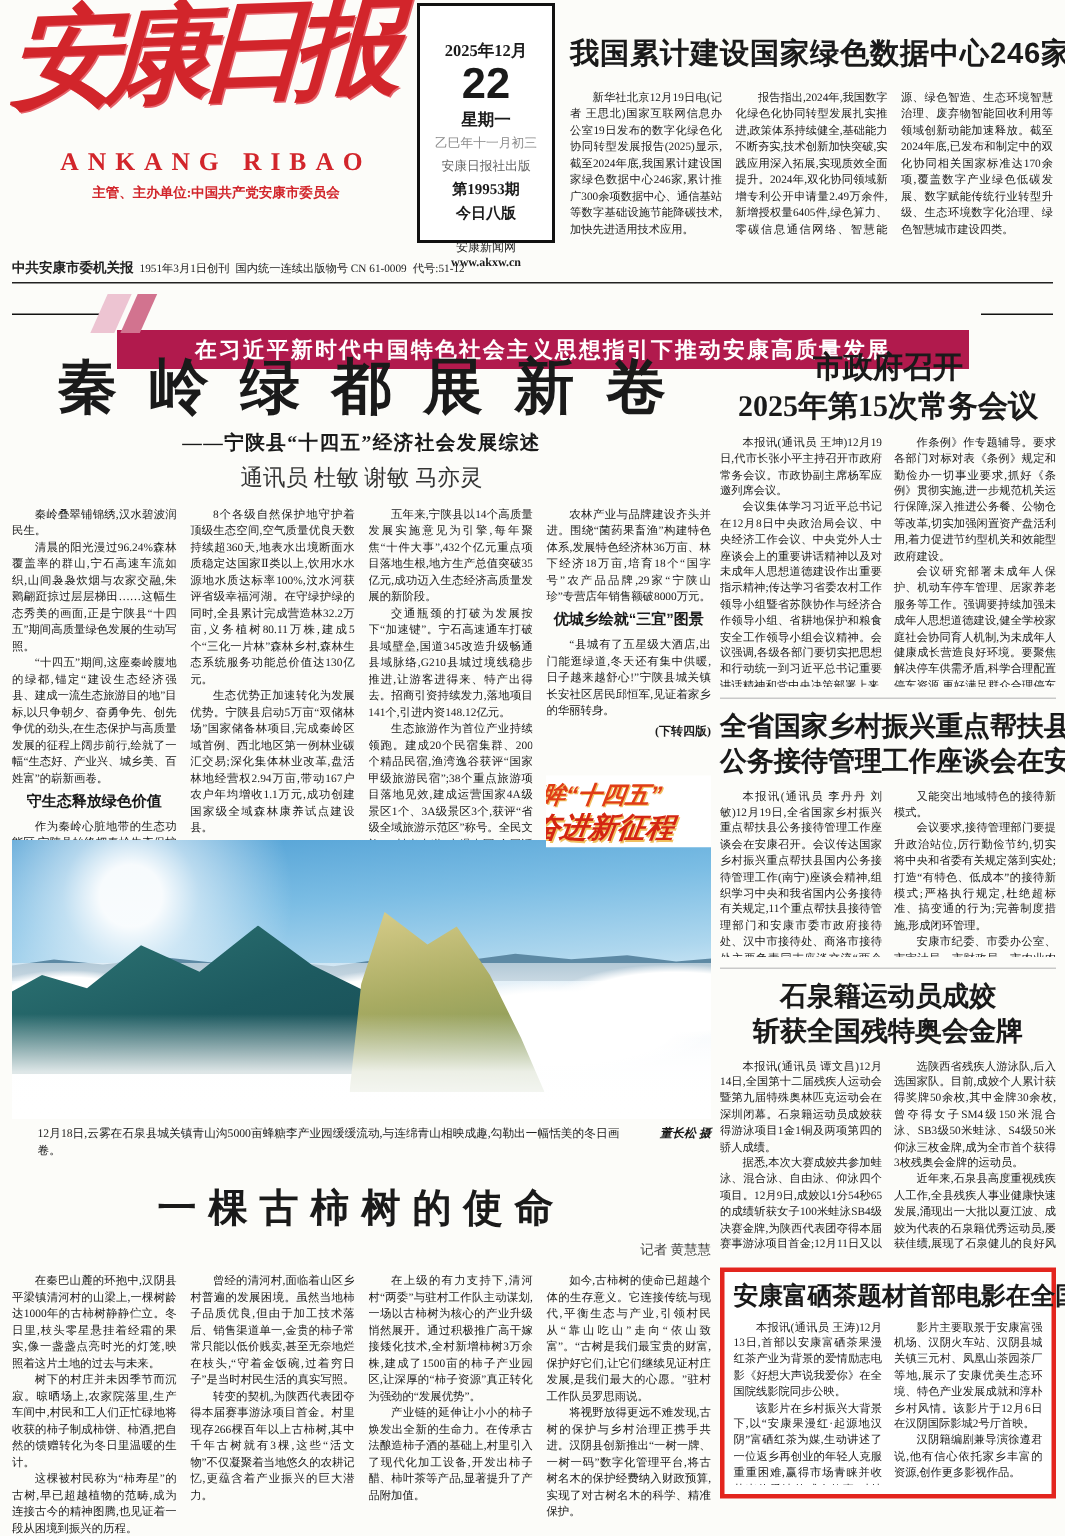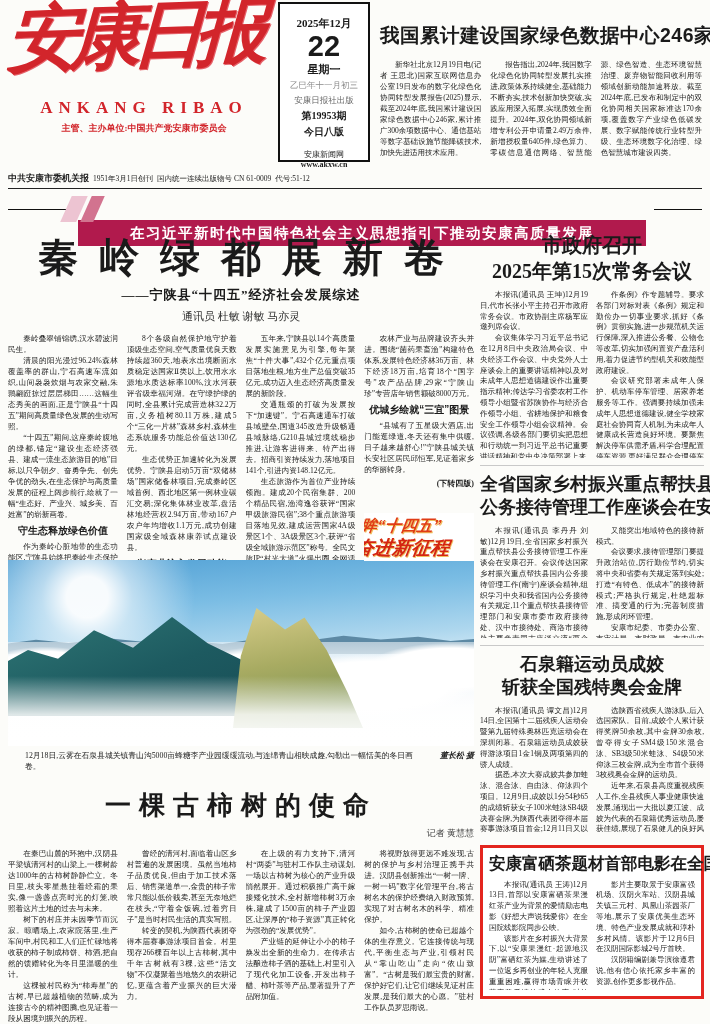--- a/index.html
+++ b/index.html
@@ -10,21 +10,21 @@
   .callig{font-size:72px;font-weight:900;font-style:italic;color:#d2252b;letter-spacing:-9px;
           line-height:1.0;transform:rotate(-2deg) skewX(-4deg);transform-origin:left top;
           white-space:nowrap;text-shadow:1px 1px 0 #e5626a;}
   .latin{margin-top:22px;text-align:center;font-size:17px;font-weight:900;color:#d2252b;
          letter-spacing:6px;font-family:"Liberation Serif",serif;}
   .organizer{margin-top:4px;text-align:center;font-size:9px;font-weight:700;color:#d2252b;}
   .mast-footer{position:absolute;left:8px;top:172px;width:360px;display:flex;gap:4px;align-items:baseline;
                font-size:7.5px;color:#222;white-space:nowrap;}
   .mast-footer .org{font-weight:900;font-size:9px;}
   .datebox{position:absolute;left:278px;top:2px;width:92px;height:160px;border:2px solid #111;
-           text-align:center;padding-top:12px;box-sizing:border-box;background:#fff;}
+           text-align:center;padding-top:22px;box-sizing:border-box;background:#fff;}
   .datebox .ym{font-size:11px;font-weight:700;}
   .datebox .day{font-size:29px;font-weight:700;line-height:1.05;font-family:"Liberation Sans",sans-serif;}
   .datebox .wd{font-size:11px;font-weight:700;margin-top:1px;}
   .datebox .lunar{font-size:8.5px;color:#8a8a8a;margin-top:3px;}
   .datebox .pub{font-size:8.5px;color:#666;margin-top:3px;}
   .datebox .issue,.datebox .pages{font-size:10px;font-weight:700;margin-top:2px;}
   .datebox .site{font-size:8px;margin-top:10px;}
   .datebox .url{font-size:8px;font-weight:700;}
   .topstory{position:absolute;left:380px;top:22px;width:322px;}
   .topstory h1{margin:0;font-size:19.5px;font-weight:900;letter-spacing:0.5px;white-space:nowrap;
@@ -41,21 +41,21 @@
   .banner span{color:#fff;font-size:14.5px;font-weight:900;letter-spacing:1.5px;white-space:nowrap;
                font-family:"Liberation Sans",sans-serif;}
   .pg{position:absolute;top:0;height:26px;transform:skewX(-24deg);}
   .pg.p1{left:58px;width:16px;background:#edc4d2;}
   .pg.p2{left:78px;width:13px;background:#d2738f;}
   
   .lead{position:absolute;left:8px;top:232px;width:466px;}
   .lead h2{margin:2px 0 0;text-align:center;font-size:40px;font-weight:900;letter-spacing:21px;
            padding-left:21px;white-space:nowrap;line-height:1.2;}
   .lead .sub{margin-top:4px;text-align:center;font-size:13px;font-weight:700;letter-spacing:1px;}
-  .lead .by{margin-top:5px;text-align:center;font-size:11px;color:#333;}
+  .lead .by{margin-top:5px;text-align:center;font-size:15px;color:#333;}
   .lead .cols{margin-top:9px;display:flex;gap:9px;height:228px;}
   .ncol{width:110px;overflow:hidden;}
   .ncol p{margin:0;font-size:7.6px;line-height:11px;text-align:justify;text-indent:2em;}
   .ncol p.subhead{text-align:center;text-indent:0;font-weight:900;font-size:10px;margin:5px 0;
                   font-family:"Liberation Sans",sans-serif;}
   .ncol p.turn-note{text-align:right;text-indent:0;font-weight:700;font-size:8px;margin-top:3px;}
   .ncol.flex{display:flex;flex-direction:column;}
   .ncol .coltext{flex:1;overflow:hidden;}
   .slogan{position:relative;z-index:3;background:#fff;width:162px;margin-left:-52px;padding-top:3px;
           text-align:center;font-style:italic;font-weight:900;font-family:"Liberation Sans",sans-serif;}
@@ -224,22 +224,22 @@
         </div>
       <div class="ncol">
           <p>曾经的清河村,面临着山区乡村普遍的发展困境。虽然当地柿子品质优良,但由于加工技术落后、销售渠道单一,金贵的柿子常常只能以低价贱卖,甚至无奈地烂在枝头,“守着金饭碗,过着穷日子”是当时村民生活的真实写照。</p>
           <p>转变的契机,为陕西代表团夺得本届赛事游泳项目首金。村里现存266棵百年以上古柿树,其中千年古树就有3棵,这些“活文物”不仅凝聚着当地悠久的农耕记忆,更蕴含着产业振兴的巨大潜力。</p>
         </div>
       <div class="ncol">
           <p>在上级的有力支持下,清河村“两委”与驻村工作队主动谋划,一场以古柿树为核心的产业升级悄然展开。通过积极推广高干嫁接矮化技术,全村新增柿树3万余株,建成了1500亩的柿子产业园区,让深厚的“柿子资源”真正转化为强劲的“发展优势”。</p>
           <p>产业链的延伸让小小的柿子焕发出全新的生命力。在传承古法酿造柿子酒的基础上,村里引入了现代化加工设备,开发出柿子醋、柿叶茶等产品,显著提升了产品附加值。</p>
         </div>
       <div class="ncol">
+          <p>如今,古柿树的使命已超越个体的生存意义。它连接传统与现代,平衡生态与产业,引领村民从“靠山吃山”走向“依山致富”。“古树是我们最宝贵的财富,保护好它们,让它们继续见证村庄发展,是我们最大的心愿。”驻村工作队员罗思雨说。</p>
           <p>将视野放得更远不难发现,古树的保护与乡村治理正携手共进。汉阴县创新推出“一树一牌、一树一码”数字化管理平台,将古树名木的保护经费纳入财政预算,实现了对古树名木的科学、精准保护。</p>
-          <p>如今,古柿树的使命已超越个体的生存意义。它连接传统与现代,平衡生态与产业,引领村民从“靠山吃山”走向“依山致富”。“古树是我们最宝贵的财富,保护好它们,让它们继续见证村庄发展,是我们最大的心愿。”驻村工作队员罗思雨说。</p>
         </div>
     </div>
   </section>
 
   <aside class="rail">
 
     <div class="rart a">
       <h3 class="t-serif">市政府召开</h3>
       <h3 class="t-serif">2025年第15次常务会议</h3>
       <div class="cols">

